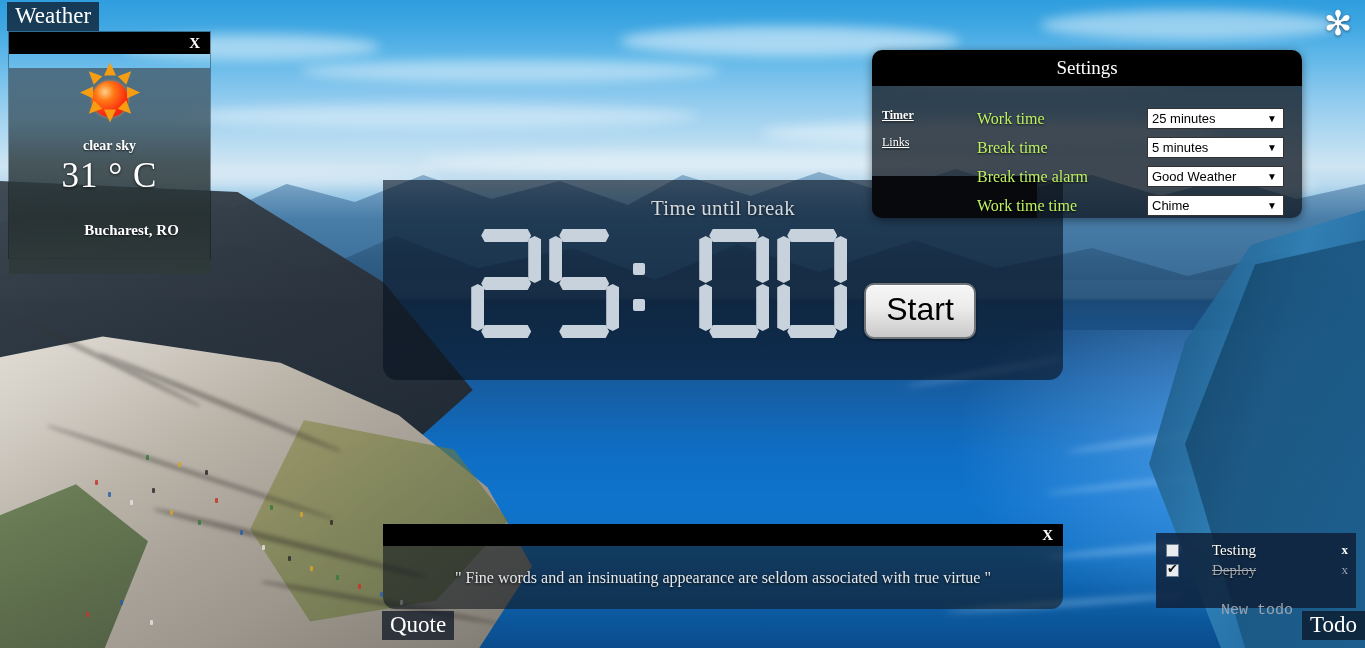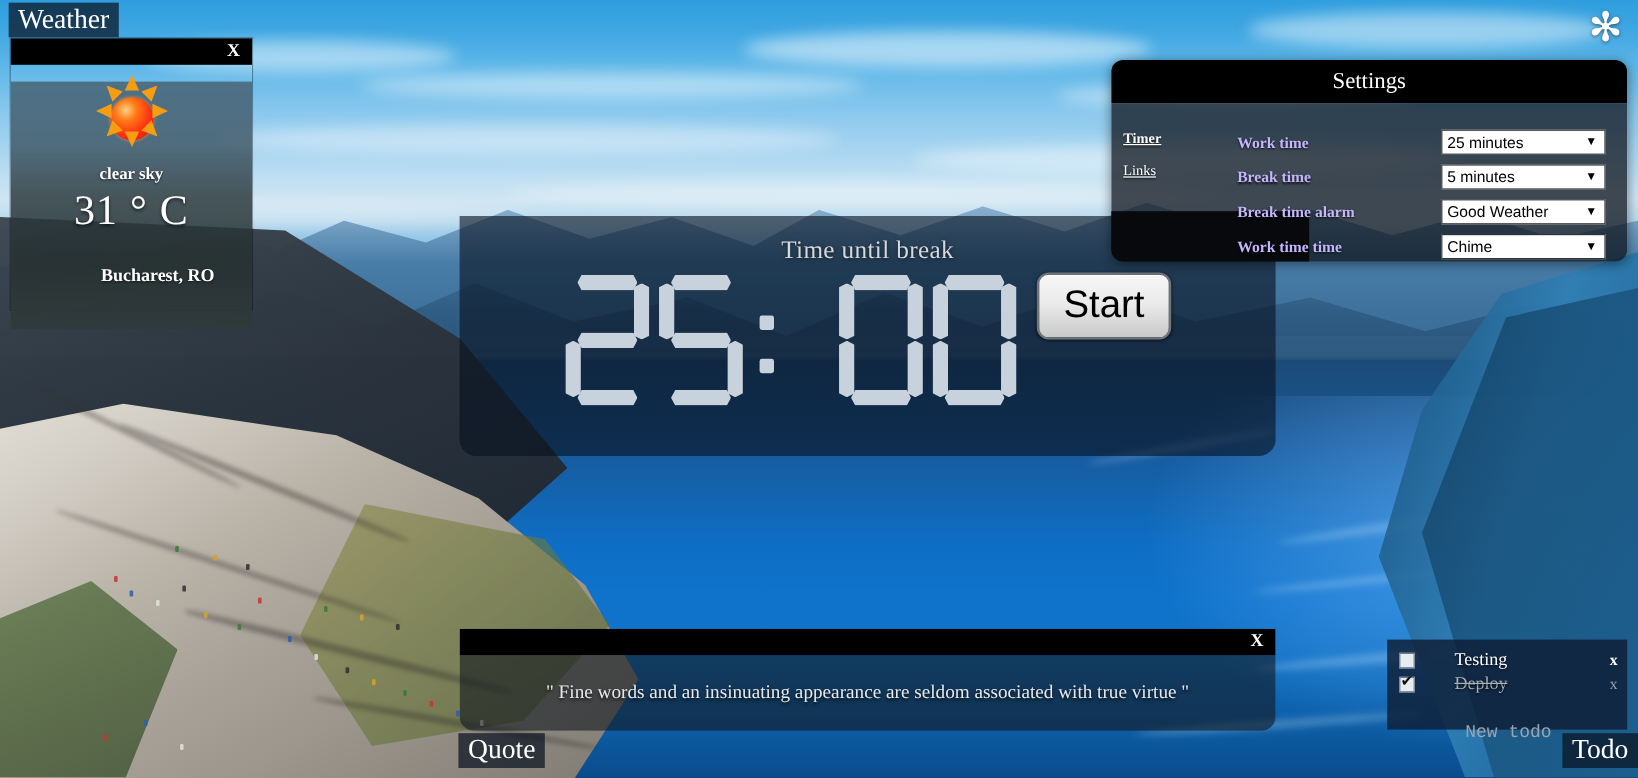--- a/index.html
+++ b/index.html
@@ -213,21 +213,21 @@
     border-radius: 0 0 14px 14px;
     z-index: 4;
     overflow: hidden;
   }
   #timer-title {
     text-align: center; color: #d4d9de; font-size: 21px;
     padding-top: 16px; letter-spacing: .3px;
     text-shadow: 0 1px 3px rgba(0,0,0,.6);
   }
   #timer-row {
-    display: flex; align-items: flex-start; justify-content: center;
+    display: flex; align-items: flex-end; justify-content: center;
     gap: 16px; margin-top: 6px;
   }
   #clock {
     font-family: "DejaVu Sans Mono", "Liberation Mono", monospace;
     display: flex; align-items: center; gap: 6px;
   }
   .seg-digit {
     position: relative; width: 72px; height: 112px; display: inline-block;
   }
   .seg {
@@ -274,21 +274,21 @@
 
   
   #settings-icon {
     position: absolute; right: 10px; top: 6px;
     width: 34px; height: 34px; z-index: 10;
     color: #fff; font-size: 34px; line-height: 34px; text-align: center;
     cursor: pointer; font-family: "DejaVu Sans", sans-serif;
     text-shadow: 0 1px 3px rgba(0,0,0,.5);
   }
   #settings-panel {
-    position: absolute; left: 926px; top: 50px;
+    position: absolute; left: 872px; top: 50px;
     width: 430px; height: 168px;
     border-radius: 10px;
     overflow: hidden;
     z-index: 8;
     box-shadow: 0 2px 10px rgba(0,0,0,.45);
   }
   #settings-header {
     height: 36px; background: #000; color: #fff;
     text-align: center; font-size: 19px; line-height: 36px;
   }
@@ -309,23 +309,22 @@
     display: block; color: #fff; text-decoration: underline;
     font-size: 12px; margin-bottom: 12px; cursor: pointer;
     text-shadow: 0 1px 2px rgba(0,0,0,.8);
   }
   .settings-nav-link.active { font-weight: bold; }
   #settings-fields { flex: 1; padding: 18px 0 0 0; position: relative; z-index: 2; }
   .settings-row {
     display: flex; align-items: center; height: 29px; margin-bottom: 0;
   }
   .settings-row-label {
-    width: 170px; color: #c4b5fd; font-size: 13px;
+    width: 170px; color: #bef264; font-size: 16px;
     text-shadow: 0 1px 2px rgba(0,0,0,.85);
-    font-weight: bold;
   }
   .sel {
     position: relative;
     width: 137px; height: 21px;
     background: #fff;
     border: 1px solid #333;
     font-family: "Liberation Sans", sans-serif;
     font-size: 13px; color: #000;
     line-height: 19px;
     padding-left: 4px;

